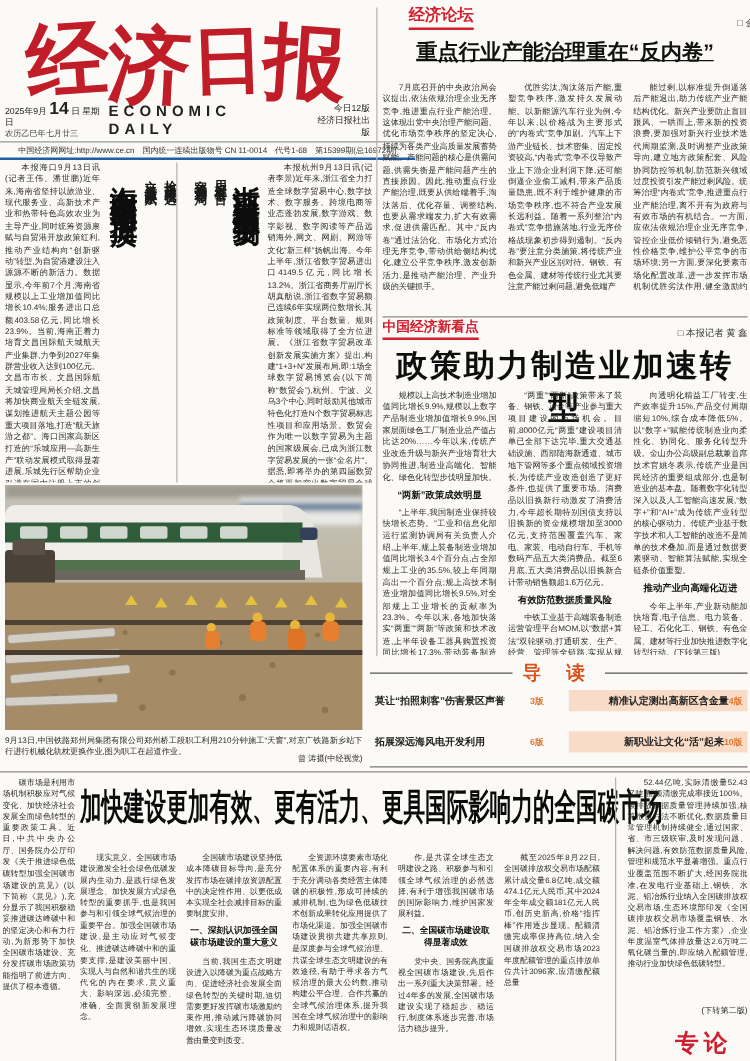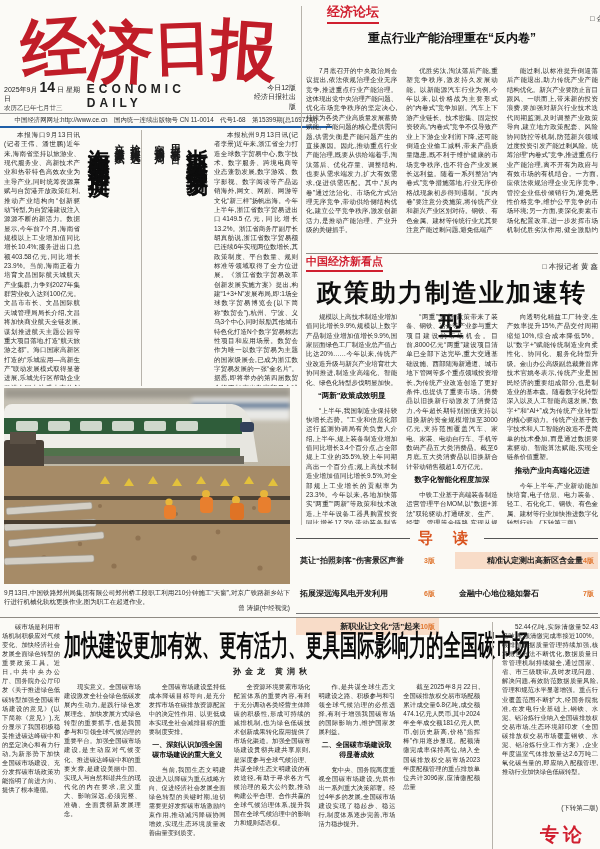--- a/index.html
+++ b/index.html
@@ -24,21 +24,21 @@
   .dl-right { text-align:right; line-height:1.4; }
   .infobar { left:0; top:113px; width:332px; height:15px; border-top:1px solid #9a9a9a; border-bottom:2px solid #1f5fa8; font-size:6.4px; color:#333; display:flex; align-items:center; justify-content:center; }
   
   .vline { width:1px; background:#b7b3ab; }
   .hline { height:1px; background:#8f8b84; }
   
   .seclabel { color:#d01f2f; font-weight:bold; border-bottom:2px solid #d01f2f; padding-bottom:1px; display:inline-block; }
   .forum-head { left:306px; top:8px; width:292px; height:16px; display:flex; justify-content:space-between; align-items:flex-end;margin-left:21px; }
   .forum-head .seclabel { font-size:13px; }
   .author { font-size:7.5px; color:#333; }
-  .forum-title { left:306px; top:30px; width:292px; text-align:center; font-weight:900; font-size:12px; letter-spacing:0px; font-family:"Liberation Sans",sans-serif; color:#111; }
+  .forum-title { left:306px; top:30px; width:292px; text-align:center; font-weight:900; font-size:17px; letter-spacing:0px; font-family:"Liberation Sans",sans-serif; color:#111;text-decoration:underline; }
   .forum-body { left:306px; top:66px; width:292px; height:184px; column-count:3; column-gap:9px; }
   .forum-rule { left:306px; top:253px; width:292px; }
   
   .nl-head { left:306px; top:258px; width:292px; height:14px; display:flex; justify-content:space-between; align-items:flex-end; }
   .nl-head .seclabel { font-size:11px; }
   .nl-title { left:306px; top:276px; width:292px; text-align:center; font-family:Liberation Serif, serif; font-weight:900; font-size:25px; letter-spacing:2px; color:#0e0e0e; }
   .cols { display:flex; gap:9px; }
   .cols .col { flex:1; overflow:hidden; }
   .subhead { font-size:7.5px; font-weight:bold; text-align:center; margin:4px 0; text-indent:0 !important; color:#111; }
   
@@ -114,21 +114,21 @@
   </div>
   <div class="abs nl-title">政策助力制造业加速转型</div>
   <div class="abs cols" style="left:306px; top:312px; width:292px; height:212px;">
     <div class="col small">
       <p>规模以上高技术制造业增加值同比增长9.9%,规模以上数字产品制造业增加值增长9.9%,国家层面绿色工厂制造业总产值占比达20%……今年以来,传统产业改造升级与新兴产业培育壮大协同推进,制造业高端化、智能化、绿色化转型步伐明显加快。</p>
       <h4 class="subhead">“两新”政策成效明显</h4>
       <p>“上半年,我国制造业保持较快增长态势。”工业和信息化部运行监测协调局有关负责人介绍,上半年,规上装备制造业增加值同比增长3.4个百分点,占全部规上工业的35.5%,较上年同期高出一个百分点;规上高技术制造业增加值同比增长9.5%,对全部规上工业增长的贡献率为23.3%。今年以来,各地加快落实“两重”“两新”等政策和技术改造,上半年设备工器具购置投资同比增长17.3%,带动装备制造业、工业母机等投资较快增长。</p>
     </div>
     <div class="col small">
       <p>“两重”“两新”政策带来了装备、钢铁、冶金等产业参与重大项目建设的市场机会。目前,8000亿元“两重”建设项目清单已全部下达完毕,重大交通基础设施、西部陆海新通道、城市地下管网等多个重点领域投资增长,为传统产业改造创造了更好条件,也提供了重要市场。消费品以旧换新行动激发了消费活力,今年超长期特别国债支持以旧换新的资金规模增加至3000亿元,支持范围覆盖汽车、家电、家装、电动自行车、手机等数码产品五大类消费品。截至6月底,五大类消费品以旧换新合计带动销售额超1.6万亿元。</p>
-      <h4 class="subhead">数字化智能化程度加深</h4>
+      <h4 class="subhead">有效防范数据质量风险</h4>
       <p>中铁工业基于高端装备制造运营管理平台MOM,以“数据+算法”双轮驱动,打通研发、生产、经营、管理等全链路,实现从规模式工厂</p>
     </div>
     <div class="col small">
       <p>向透明化精益工厂转变,生产效率提升15%,产品交付周期缩短10%,综合成本降低5%。以“数字+”赋能传统制造业向柔性化、协同化、服务化转型升级。金山办公高级副总裁兼首席技术官姚冬表示,传统产业是国民经济的重要组成部分,也是制造业的基本盘。随着数字化转型深入以及人工智能高速发展,“数字+”和“AI+”成为传统产业转型的核心驱动力。传统产业基于数字技术和人工智能的改造不是简单的技术叠加,而是通过数据要素驱动、智能算法赋能,实现全链条价值重塑。</p>
       <h4 class="subhead">推动产业向高端化迈进</h4>
       <p>今年上半年,产业新动能加快培育,电子信息、电力装备、轻工、石化化工、钢铁、有色金属、建材等行业加快推进数字化转型行动。(下转第三版)</p>
     </div>
   </div>
 
   <div class="abs small" style="left:4px; top:130px; width:76px; height:256px;">
@@ -268,39 +268,34 @@
           <span class="pg">3版</span>
         </div>
       <div class="daodu-item shade">
           <span>精准认定测出高新区含金量</span>
           <span class="pg">4版</span>
         </div>
       <div class="daodu-item">
           <span>拓展深远海风电开发利用</span>
           <span class="pg">6版</span>
         </div>
-      <div class="daodu-item">
-          <span>金融中心地位稳如磐石</span>
-          <span class="pg">7版</span>
-        </div>
       <div class="daodu-item shade">
           <span>新职业让文化“活”起来</span>
           <span class="pg">10版</span>
         </div>
     </div>
   </div>
 
   <div class="abs hline" style="left:0; top:617px; width:600px;"></div>
 
   <div class="abs small" style="left:2px; top:622px; width:58px; height:227px; font-size:6.3px;">
     <p>碳市场是利用市场机制积极应对气候变化、加快经济社会发展全面绿色转型的重要政策工具。近日,中共中央办公厅、国务院办公厅印发《关于推进绿色低碳转型加强全国碳市场建设的意见》(以下简称《意见》),充分显示了我国积极稳妥推进碳达峰碳中和的坚定决心和有力行动,为新形势下加快全国碳市场建设、充分发挥碳市场政策功能指明了前进方向、提供了根本遵循。</p>
   </div>
 
   <div class="abs carbon-title">加快建设更加有效、更有活力、更具国际影响力的全国碳市场</div>
-  <div class="abs carbon-byline">孙金龙 黄润秋</div>
 
   <div class="abs cols" style="left:64px; top:682px; width:416px; height:167px; gap:8px;">
     <div class="col small" style="font-size:6.3px;">
       <p>现实意义。全国碳市场建设激发全社会绿色低碳发展内生动力,是践行绿色发展理念、加快发展方式绿色转型的重要抓手,也是我国参与和引领全球气候治理的重要平台。加强全国碳市场建设,是主动应对气候变化、推进碳达峰碳中和的重要支撑,是建设美丽中国、实现人与自然和谐共生的现代化的内在要求,意义重大、影响深远,必须完整、准确、全面贯彻新发展理念。</p>
     </div>
     <div class="col small" style="font-size:6.3px;">
       <p>全国碳市场建设坚持低成本降碳目标导向,是充分发挥市场在碳排放资源配置中的决定性作用、以更低成本实现全社会减排目标的重要制度安排。</p>
       <h4 class="subhead" style="font-size:7px;">一、深刻认识加强全国碳市场建设的重大意义</h4>
       <p>当前,我国生态文明建设进入以降碳为重点战略方向、促进经济社会发展全面绿色转型的关键时期,迫切需要更好发挥碳市场激励约束作用,推动减污降碳协同增效,实现生态环境质量改善由量变到质变。</p>
     </div>

